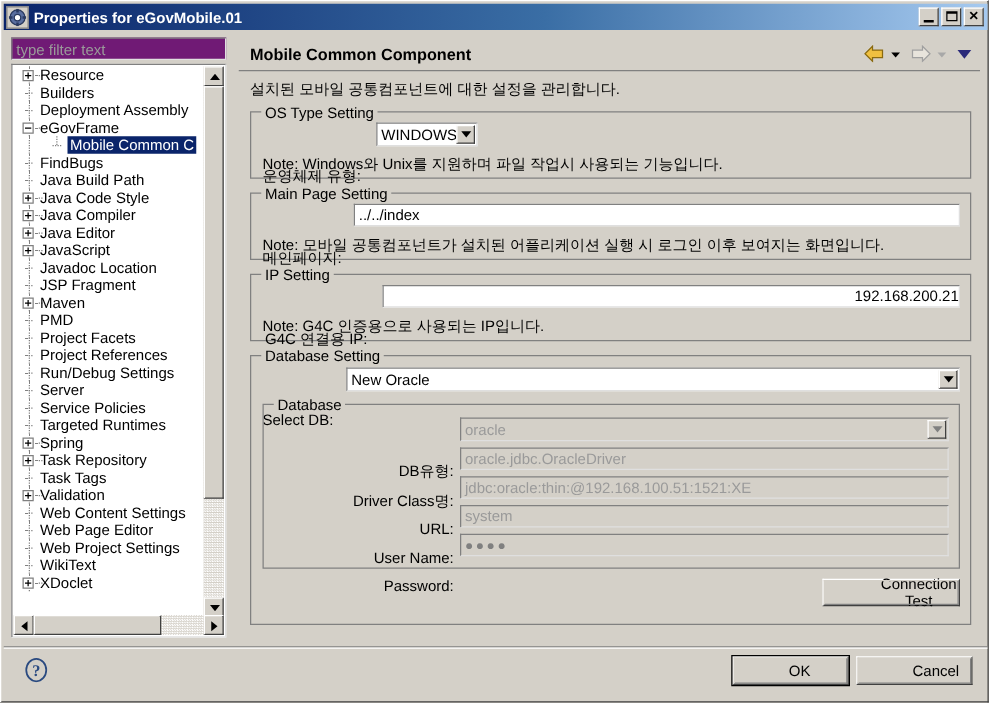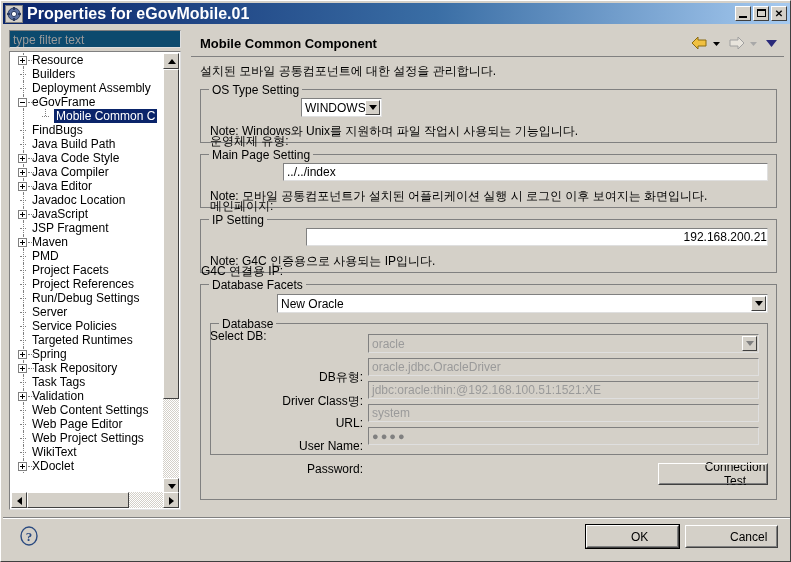--- a/index.html
+++ b/index.html
@@ -25,41 +25,41 @@
     box-sizing:border-box;
   }
   .tb-icon{
     width:16px;height:16px;margin-left:2px;margin-right:4px;
     background:#d4d0c8;border:1px solid #808080;
     display:flex;align-items:center;justify-content:center;
     flex:none;
   }
   .tb-icon svg{display:block;}
   .tb-title{
-    color:#ffffff;font-weight:bold;font-size:16px;
+    color:#ffffff;font-weight:bold;font-size:12px;
     letter-spacing:0px;white-space:nowrap;flex:1;
   }
   .tb-buttons{display:flex;gap:2px;margin-right:3px;}
   .tb-btn{
     width:16px;height:15px;background:#d4d0c8;
     border:1px solid #ffffff;border-right-color:#404040;border-bottom-color:#404040;
     position:relative;box-sizing:border-box;
   }
   .tb-btn .g{position:absolute;background:#000;}
   .min .g{left:3px;bottom:2px;width:8px;height:2px;}
   .max .g{left:3px;top:2px;width:9px;height:8px;background:transparent;border:1px solid #000;border-top-width:2px;box-sizing:border-box;}
   .cl{font-size:10px;font-weight:bold;line-height:13px;text-align:center;color:#000;font-family:"Liberation Sans",sans-serif;}
 
   
   .leftpane{
     position:absolute;left:8px;top:29px;width:172px;height:480px;
   }
   .filterbox{
     position:absolute;left:0;top:0;width:172px;height:18px;
-    background:#0c4a6e;
+    background:#701a75;
     border:1px solid #808080;border-right-color:#dfdfdf;border-bottom-color:#dfdfdf;
     box-sizing:border-box;
     color:#9a9a9a;font-size:12px;padding:2px 0 0 3px;
     white-space:nowrap;overflow:hidden;
   }
   .treebox{
     position:absolute;left:0;top:21px;width:172px;height:459px;
     background:#ffffff;
     border:1px solid #808080;border-right-color:#dfdfdf;border-bottom-color:#dfdfdf;
     box-sizing:border-box;
@@ -287,28 +287,28 @@
             <span class="lbl">Java Compiler</span>
           </div>
           <div class="trow">
             <i class="vline"></i>
             <i class="tog plus"></i>
             <i class="dash" style="left: 18px;"></i>
             <span class="lbl">Java Editor</span>
           </div>
           <div class="trow">
             <i class="vline"></i>
+            <i class="tog plus"></i>
+            <i class="dash" style="left: 18px;"></i>
+            <span class="lbl">JavaScript</span>
+          </div>
+          <div class="trow">
+            <i class="vline"></i>
             <i class="dash"></i>
             <span class="lbl">Javadoc Location</span>
-          </div>
-          <div class="trow">
-            <i class="vline"></i>
-            <i class="tog plus"></i>
-            <i class="dash" style="left: 18px;"></i>
-            <span class="lbl">JavaScript</span>
           </div>
           <div class="trow">
             <i class="vline"></i>
             <i class="dash"></i>
             <span class="lbl">JSP Fragment</span>
           </div>
           <div class="trow">
             <i class="vline"></i>
             <i class="tog plus"></i>
             <i class="dash" style="left: 18px;"></i>
@@ -474,27 +474,27 @@
 
     <div class="grp" style="left:9px;top:124px;width:577px;height:54px;">
       <span class="cap">Main Page Setting</span>
       <span class="lab" style="left:9px;top:11px;">메인페이지:</span>
       <div class="txt" style="left:82px;top:8px;width:485px;">../../index</div>
       <span class="note" style="left:9px;top:33px;">Note: 모바일 공통컴포넌트가 설치된 어플리케이션 실행 시 로그인 이후  보여지는 화면입니다.</span>
     </div>
 
     <div class="grp" style="left:9px;top:189px;width:577px;height:54px;text-align:right;">
       <span class="cap">IP Setting</span>
-      <span class="lab" style="left:0;top:11px;">G4C 연결용 IP:</span>
+      <span class="lab" style="left:11px;top:11px;">G4C 연결용 IP:</span>
       <div class="txt" style="left:105px;top:8px;width:462px;">192.168.200.21</div>
       <span class="note" style="left:9px;top:33px;">Note: G4C 인증용으로 사용되는 IP입니다.</span>
     </div>
 
     <div class="grp" style="left:9px;top:254px;width:577px;height:216px;">
-      <span class="cap">Database Facets</span>
+      <span class="cap">Database Setting</span>
       <span class="lab" style="left:9px;top:12px;">Select DB:</span>
       <div class="combo" style="left:76px;top:9px;width:491px;">
         <span>New Oracle</span>
         <span class="btn">
             <i class="tri dn" style="left:3px;top:4px;"></i>
           </span>
       </div>
 
       <div class="grp" style="left:9px;top:38px;width:558px;height:132px;">
         <span class="cap">Database</span>

